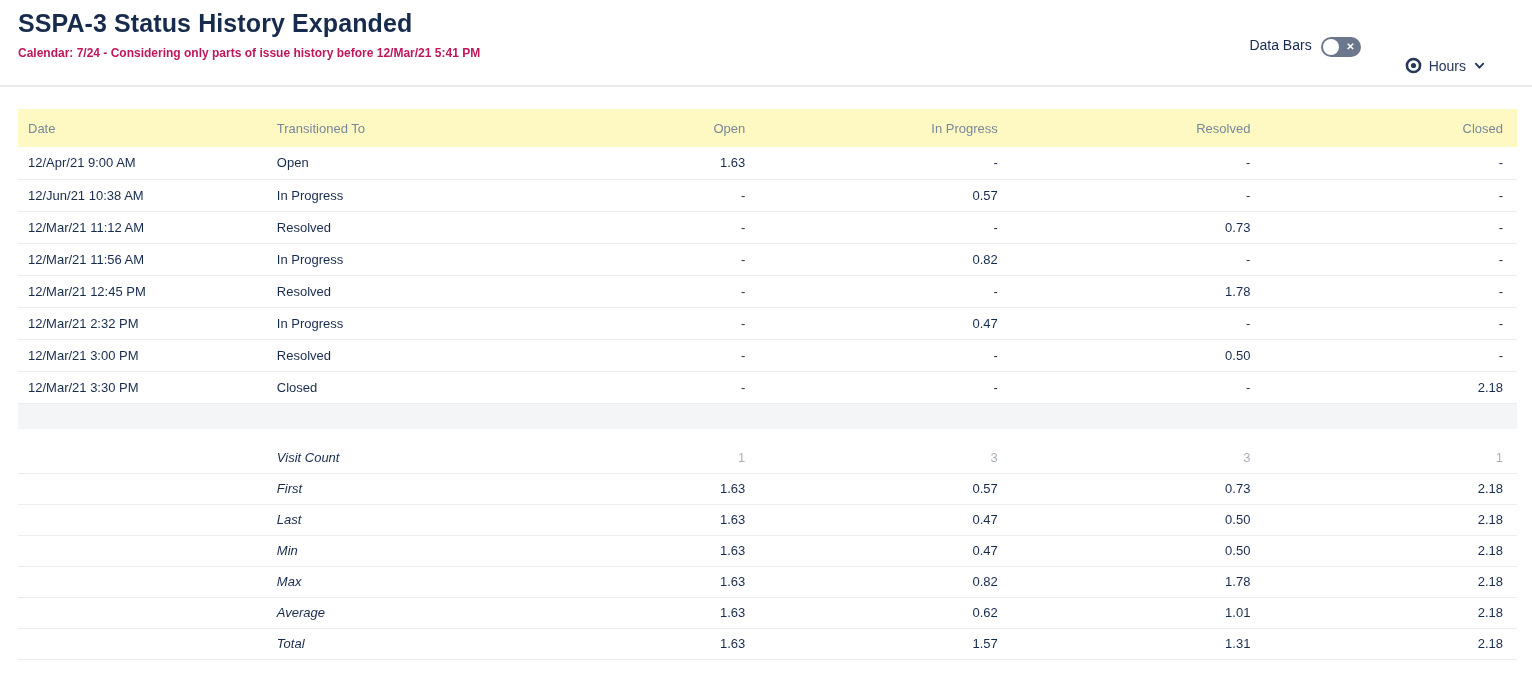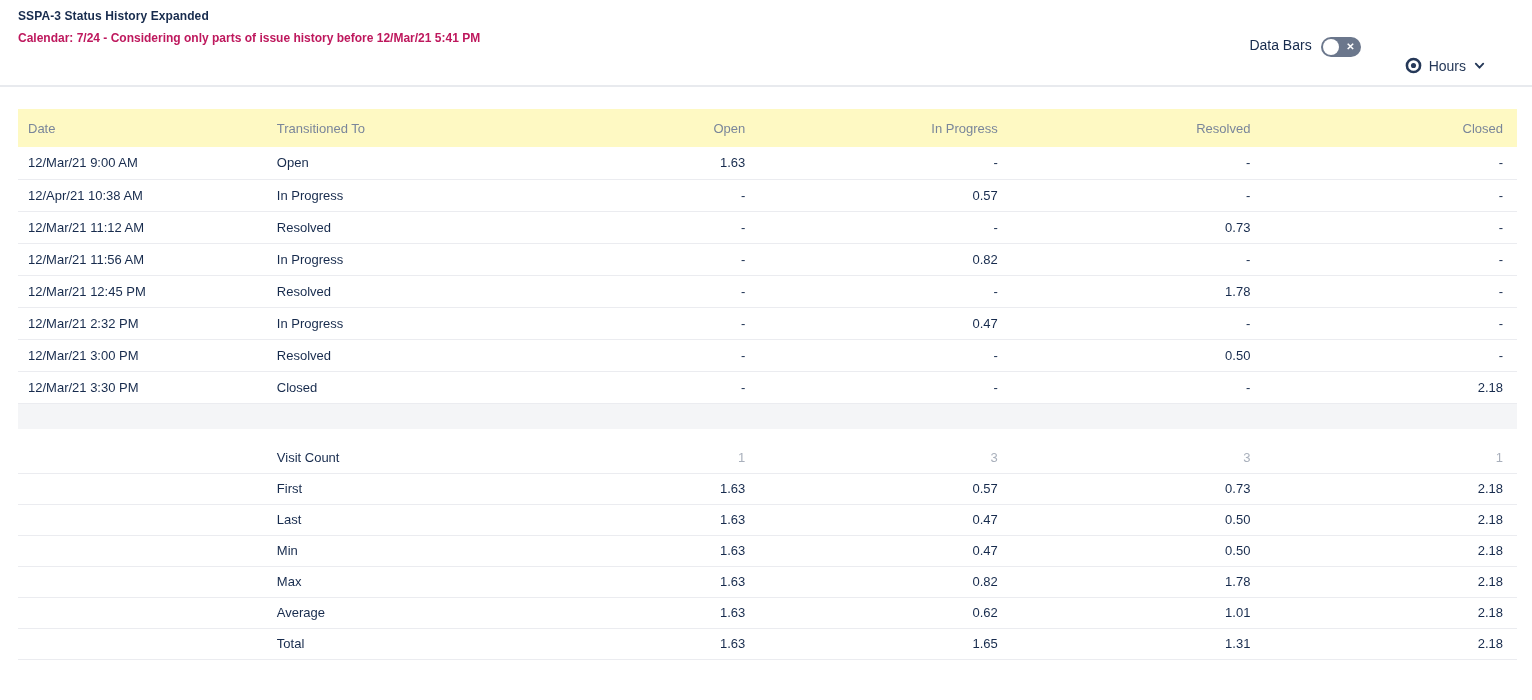--- a/index.html
+++ b/index.html
@@ -2,21 +2,21 @@
 <html><head>
 <meta charset="utf-8">
 <style>
   * { margin:0; padding:0; box-sizing:border-box; }
   html,body { width:1532px; height:700px; background:#ffffff; overflow:hidden;
               font-family:"Liberation Sans", sans-serif; }
 
   
   .topbar { display:flex; justify-content:space-between; align-items:flex-start;
             padding:9px 46px 0 18px; }
-  .page-title { font-size:12px; font-weight:700; color:#172B4D; letter-spacing:.1px; }
+  .page-title { font-size:25px; font-weight:700; color:#172B4D; letter-spacing:.1px; }
   .page-subtitle { margin-top:8px; font-size:12px; font-weight:700; color:#be185d; }
 
   .controls { display:flex; align-items:center; gap:44px; margin-top:10px; }
   .databars { display:flex; align-items:flex-start; gap:9px; font-size:14px; color:#172B4D; }
   .toggle { position:relative; width:40px; height:20px; background:#6B778C;
             border-radius:10px; cursor:pointer; flex:0 0 auto; }
   .toggle .knob { position:absolute; left:2px; top:2px; width:16px; height:16px;
                   background:#ffffff; border-radius:50%; }
   .toggle .offmark { position:absolute; right:6px; top:50%; transform:translateY(-52%);
                      color:#ffffff; font-size:10px; font-weight:700; line-height:1; }
@@ -31,21 +31,21 @@
   table { width:100%; border-collapse:collapse; table-layout:fixed;
           font-size:13px; color:#172B4D; }
   thead th { background:#fef9c3; color:#7A869A; font-weight:400; height:38px;
              font-size:13px; }
   th.c-left, td.c-left { text-align:left; padding-left:10px; }
   th.c-num,  td.c-num  { text-align:right; padding-right:14px; }
   tbody td { height:32px; border-bottom:1px solid #EBECF0; }
   tr.band td { height:26px; background:#F4F5F7; border-bottom:none; }
   tr.gap td  { height:13px; border-bottom:none; }
   tr.summary td { height:31px; }
-  td.summary-label { }
+  td.summary-label { font-style:italic; }
   tr.faint-values td.c-num { color:#A9B0BC; }
 </style>
 </head>
 <body>
 
 <div class="topbar">
   <div>
     <div class="page-title">SSPA-3 Status History Expanded</div>
     <div class="page-subtitle">Calendar: 7/24 - Considering only parts of issue history before 12/Mar/21 5:41 PM</div>
   </div>
@@ -91,29 +91,29 @@
       <th class="c-left">Date</th>
       <th class="c-left">Transitioned To</th>
       <th class="c-num">Open</th>
       <th class="c-num">In Progress</th>
       <th class="c-num">Resolved</th>
       <th class="c-num">Closed</th>
     </tr>
   </thead>
   <tbody>
     <tr>
-      <td class="c-left">12/Mar/21 9:00 AM</td>
+      <td class="c-left">12/Apr/21 9:00 AM</td>
       <td class="c-left">Open</td>
       <td class="c-num">1.63</td>
       <td class="c-num">-</td>
       <td class="c-num">-</td>
       <td class="c-num">-</td>
     </tr>
     <tr>
-      <td class="c-left">12/Apr/21 10:38 AM</td>
+      <td class="c-left">12/Jun/21 10:38 AM</td>
       <td class="c-left">In Progress</td>
       <td class="c-num">-</td>
       <td class="c-num">0.57</td>
       <td class="c-num">-</td>
       <td class="c-num">-</td>
     </tr>
     <tr>
       <td class="c-left">12/Mar/21 11:12 AM</td>
       <td class="c-left">Resolved</td>
       <td class="c-num">-</td>
@@ -214,19 +214,19 @@
       <td class="c-left summary-label">Average</td>
       <td class="c-num">1.63</td>
       <td class="c-num">0.62</td>
       <td class="c-num">1.01</td>
       <td class="c-num">2.18</td>
     </tr>
     <tr class="summary">
       <td class="c-left"></td>
       <td class="c-left summary-label">Total</td>
       <td class="c-num">1.63</td>
-      <td class="c-num">1.65</td>
+      <td class="c-num">1.57</td>
       <td class="c-num">1.31</td>
       <td class="c-num">2.18</td>
     </tr>
   </tbody>
 </table>
 </div>
 
 </body></html>

